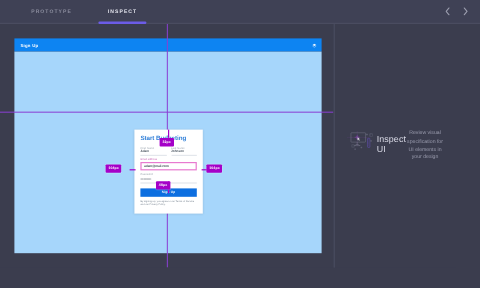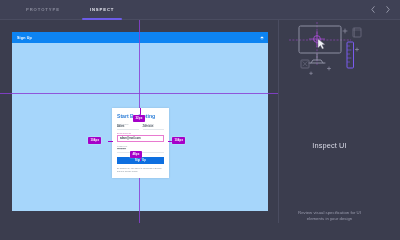--- a/index.html
+++ b/index.html
@@ -108,22 +108,22 @@
   .badge-left{ left:88px; top:117px; }
   .badge-right{ left:172px; top:117px; }
   .badge-btm{ left:130px; top:131px; }
   
   .tick{ position:absolute; background:#a500c8; z-index:8; }
 
   
   .side{
     position:absolute; left:278px; top:20px; width:102px; height:203px;
     background:#3b3d4e; border-left:1px solid #4a4c60;
-    display:flex; flex-direction:column; align-items:center;
-    justify-content:space-between; padding:0 10px;
+    display:flex; align-items:center;
+    justify-content:center; padding:0 10px;
   }
   .illus{ width:86px; height:56px; margin-bottom:9px; }
   .side-title{
     font-size:7.4px; color:#d9dae6; font-weight:normal; margin-bottom:4px;
     letter-spacing:.1px;
   }
   .side-desc{
     font-size:4.3px; color:#9a9cae; text-align:center; line-height:1.55;
     max-width:96px;
   }

